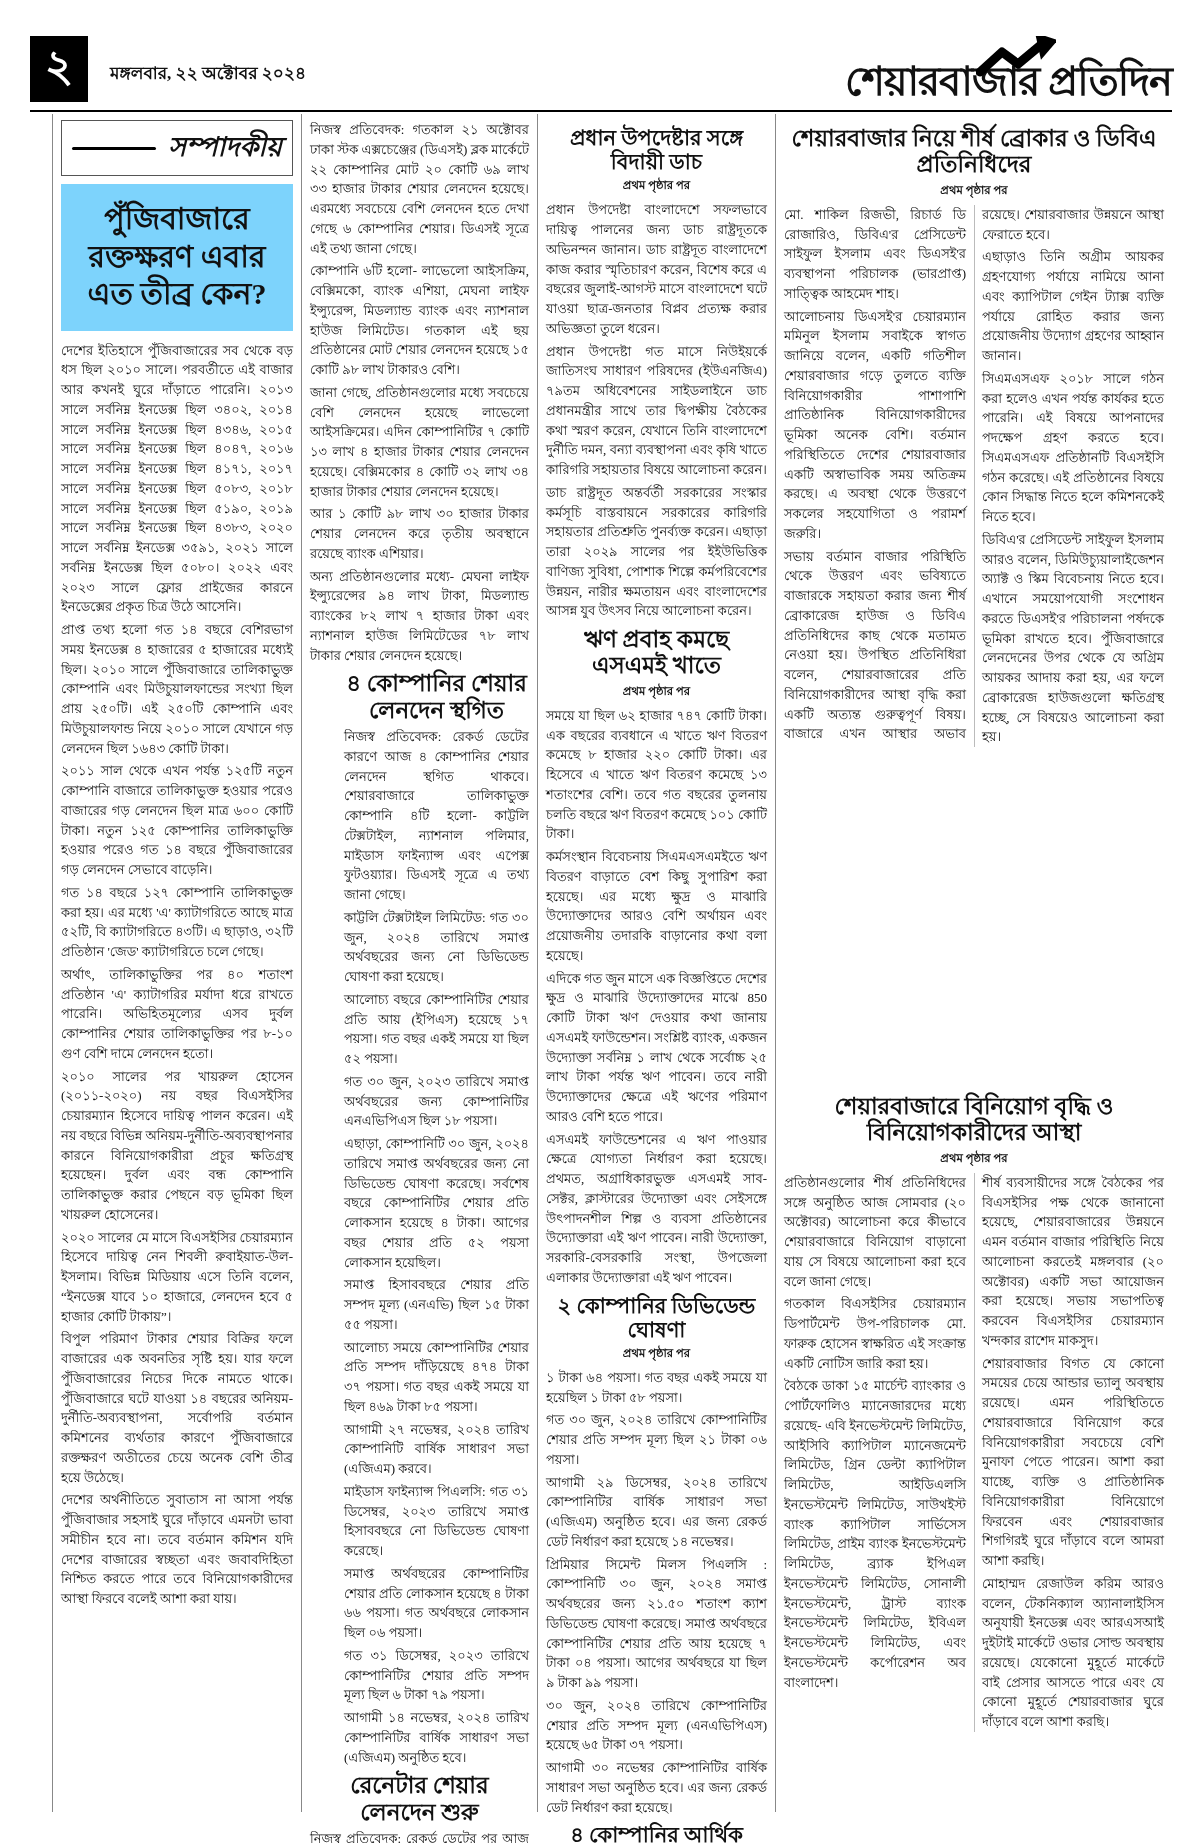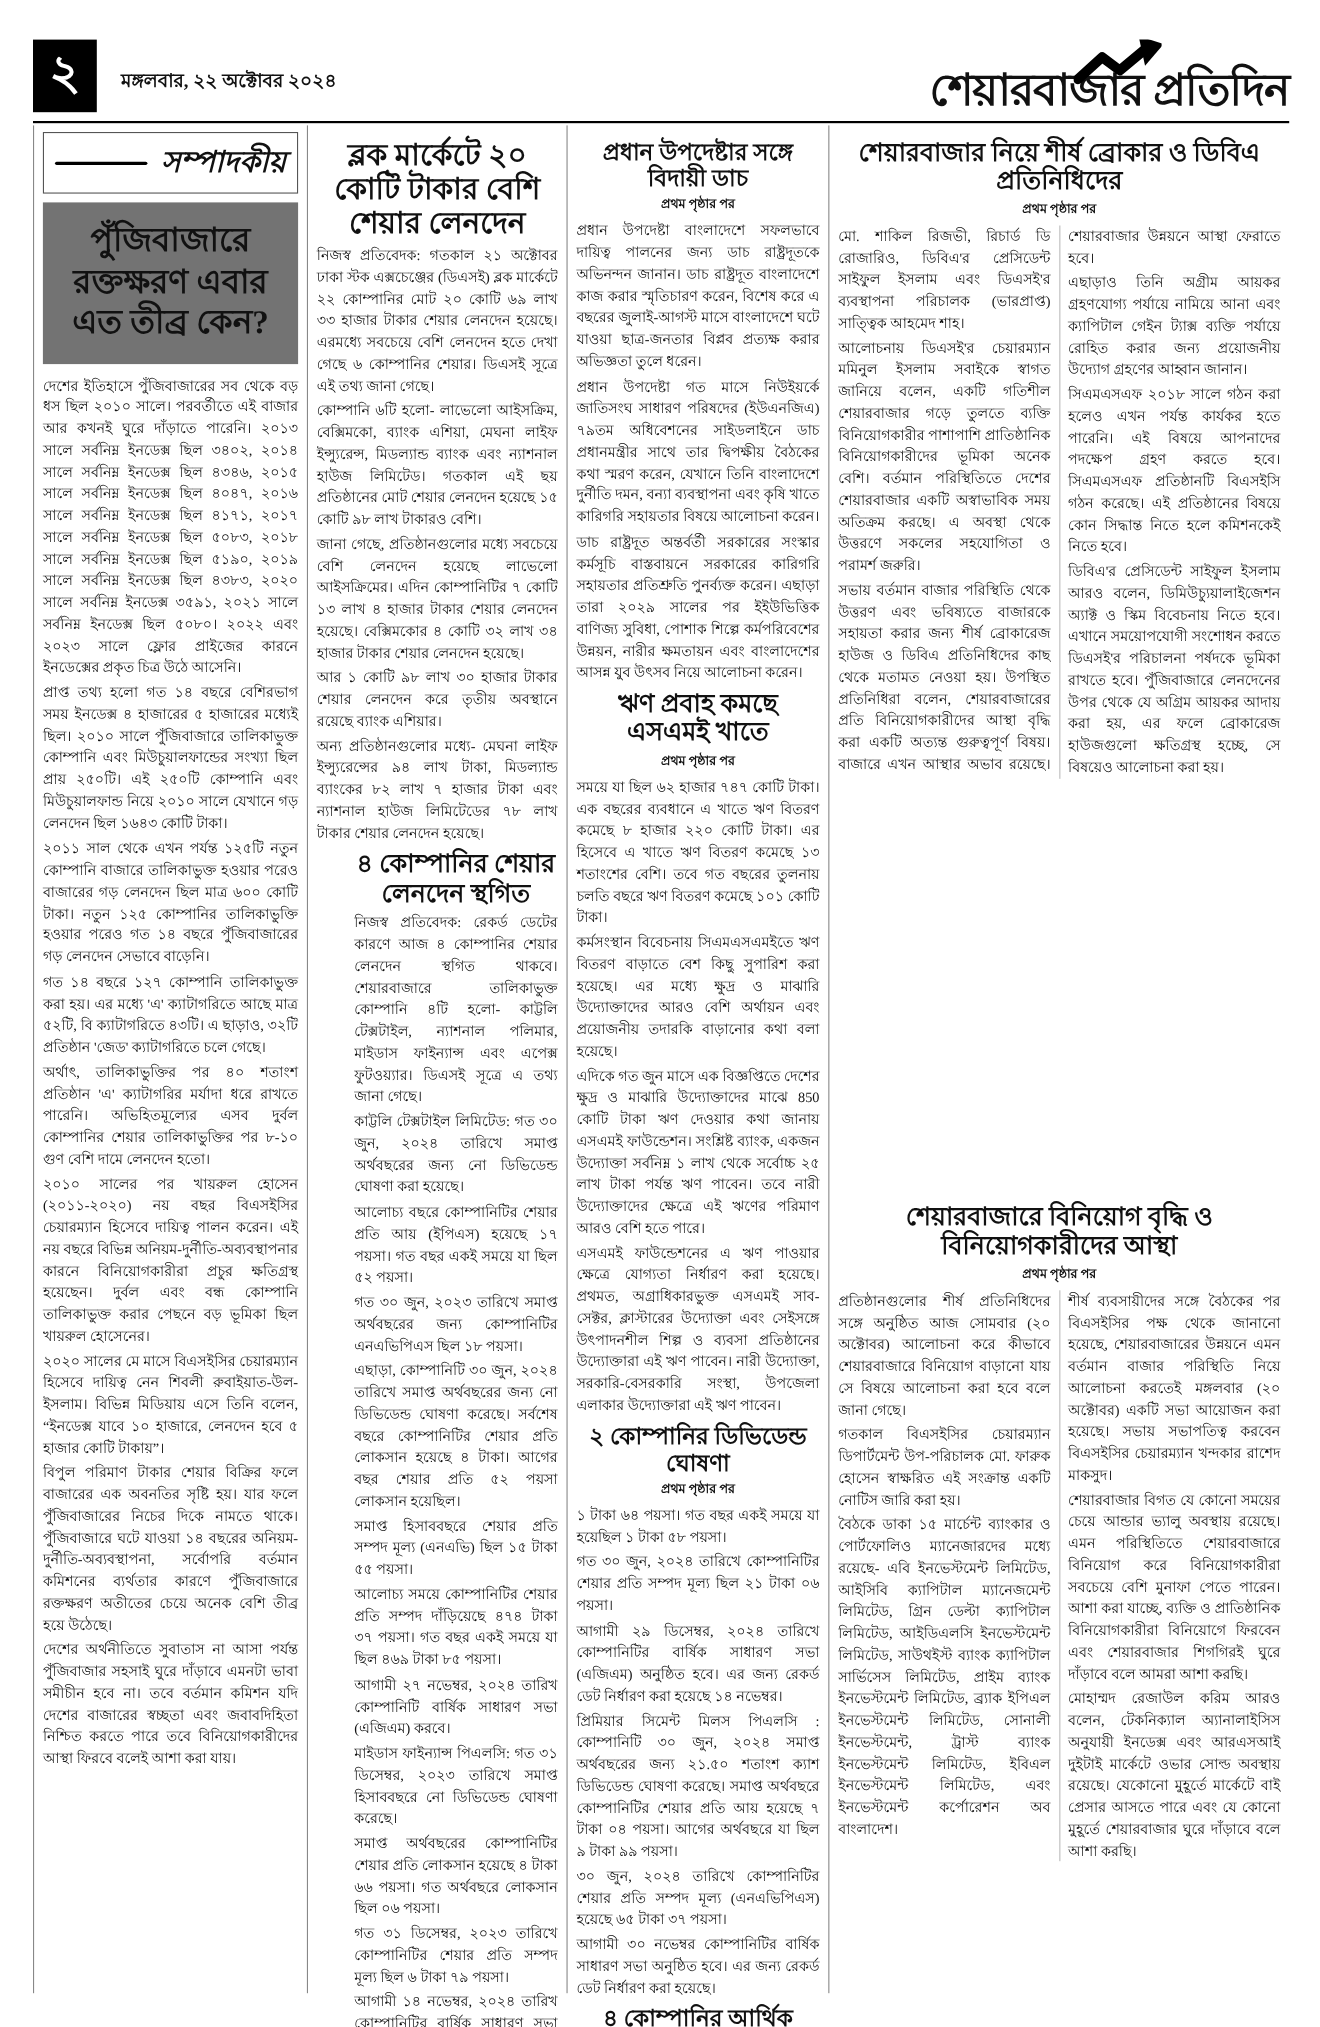--- a/index.html
+++ b/index.html
@@ -17,30 +17,30 @@
                 font-size:44px; font-weight:bold; margin-right:22px; }
   .hdr-date { font-size:17px; font-weight:bold; padding-bottom:14px; }
   .hdr-spacer { flex:1; }
   .logo { display:flex; align-items:flex-end; position:relative; }
   .logo-text { font-size:40px; font-weight:bold; letter-spacing:-1px; line-height:1; }
   .logo-arrow { position:absolute; right:116px; top:-26px; }
 
   
   .main { display:flex; align-items:stretch; height:1698px; margin-top:2px; }
   .col { padding:6px 8px 0 8px; }
-  .col-1 { width:250px; border-left:1px solid #888; border-right:1px solid #888; }
+  .col-1 { width:250px; border-left:1px solid #888; border-right:1px solid #888;margin-left:22px; }
   .col-2 { width:236px; border-right:1px solid #888; }
   .col-3 { width:238px; border-right:1px solid #888; }
   .col-r { width:418px; flex:1; }
 
   
   .ed-label-box { border:1px solid #555; height:56px; display:flex; align-items:center; padding:0 10px; margin-bottom:8px; }
   .ed-label-line { flex:1; height:3px; background:#000; margin-right:12px; border-radius:2px; }
   .ed-label-text { font-size:27px; font-weight:bold; font-style:italic; white-space:nowrap; }
-  .ed-headline-box { background:#737373; padding:16px 6px 18px 6px; text-align:center; margin-bottom:10px; }
+  .ed-headline-box { background:#7dd3fc; padding:16px 6px 18px 6px; text-align:center; margin-bottom:10px; }
   .ed-headline { font-size:30px; line-height:1.25; font-weight:bold; }
   .body-txt { font-size:13px; line-height:1.52; text-align:justify; }
   .body-txt p { margin-bottom:3px; }
 
   
   .article { margin-bottom:6px; }
   .art-h { font-weight:bold; text-align:center; line-height:1.15; margin:6px 0 3px 0; }
   .h-xl { font-size:27px; }
   .h-lg { font-size:23px; }
   .h-md { font-size:21px; }
@@ -96,21 +96,20 @@
           <p>অর্থাৎ, তালিকাভুক্তির পর ৪০ শতাংশ প্রতিষ্ঠান 'এ' ক্যাটাগরির মর্যাদা ধরে রাখতে পারেনি। অভিহিতমূল্যের এসব দুর্বল কোম্পানির শেয়ার তালিকাভুক্তির পর ৮-১০ গুণ বেশি দামে লেনদেন হতো।</p>
           <p>২০১০ সালের পর খায়রুল হোসেন (২০১১-২০২০) নয় বছর বিএসইসির চেয়ারম্যান হিসেবে দায়িত্ব পালন করেন। এই নয় বছরে বিভিন্ন অনিয়ম-দুর্নীতি-অব্যবস্থাপনার কারনে বিনিয়োগকারীরা প্রচুর ক্ষতিগ্রস্থ হয়েছেন। দুর্বল এবং বন্ধ কোম্পানি তালিকাভুক্ত করার পেছনে বড় ভূমিকা ছিল খায়রুল হোসেনের।</p>
           <p>২০২০ সালের মে মাসে বিএসইসির চেয়ারম্যান হিসেবে দায়িত্ব নেন শিবলী রুবাইয়াত-উল-ইসলাম। বিভিন্ন মিডিয়ায় এসে তিনি বলেন, “ইনডেক্স যাবে ১০ হাজারে, লেনদেন হবে ৫ হাজার কোটি টাকায়”।</p>
           <p>বিপুল পরিমাণ টাকার শেয়ার বিক্রির ফলে বাজারের এক অবনতির সৃষ্টি হয়। যার ফলে পুঁজিবাজারের নিচের দিকে নামতে থাকে। পুঁজিবাজারে ঘটে যাওয়া ১৪ বছরের অনিয়ম-দুর্নীতি-অব্যবস্থাপনা, সর্বোপরি বর্তমান কমিশনের ব্যর্থতার কারণে পুঁজিবাজারে রক্তক্ষরণ অতীতের চেয়ে অনেক বেশি তীব্র হয়ে উঠেছে।</p>
           <p>দেশের অর্থনীতিতে সুবাতাস না আসা পর্যন্ত পুঁজিবাজার সহসাই ঘুরে দাঁড়াবে এমনটা ভাবা সমীচীন হবে না। তবে বর্তমান কমিশন যদি দেশের বাজারের স্বচ্ছতা এবং জবাবদিহিতা নিশ্চিত করতে পারে তবে বিনিয়োগকারীদের আস্থা ফিরবে বলেই আশা করা যায়।</p>
         </div>
     </div>
 
     <div class="col col-2">
       <div class="article a-c2-1">
-        <div class="art-h h-xl">ব্লক মার্কেটে ২০ কোটি টাকার বেশি শেয়ার লেনদেন</div>
         <div class="body-txt">
             <p>নিজস্ব প্রতিবেদক: গতকাল ২১ অক্টোবর ঢাকা স্টক এক্সচেঞ্জের (ডিএসই) ব্লক মার্কেটে ২২ কোম্পানির মোট ২০ কোটি ৬৯ লাখ ৩৩ হাজার টাকার শেয়ার লেনদেন হয়েছে। এরমধ্যে সবচেয়ে বেশি লেনদেন হতে দেখা গেছে ৬ কোম্পানির শেয়ার। ডিএসই সূত্রে এই তথ্য জানা গেছে।</p>
             <p>কোম্পানি ৬টি হলো- লাভেলো আইসক্রিম, বেক্সিমকো, ব্যাংক এশিয়া, মেঘনা লাইফ ইন্স্যুরেন্স, মিডল্যান্ড ব্যাংক এবং ন্যাশনাল হাউজ লিমিটেড। গতকাল এই ছয় প্রতিষ্ঠানের মোট শেয়ার লেনদেন হয়েছে ১৫ কোটি ৯৮ লাখ টাকারও বেশি।</p>
             <p>জানা গেছে, প্রতিষ্ঠানগুলোর মধ্যে সবচেয়ে বেশি লেনদেন হয়েছে লাভেলো আইসক্রিমের। এদিন কোম্পানিটির ৭ কোটি ১৩ লাখ ৪ হাজার টাকার শেয়ার লেনদেন হয়েছে। বেক্সিমকোর ৪ কোটি ৩২ লাখ ৩৪ হাজার টাকার শেয়ার লেনদেন হয়েছে।</p>
             <p>আর ১ কোটি ৯৮ লাখ ৩০ হাজার টাকার শেয়ার লেনদেন করে তৃতীয় অবস্থানে রয়েছে ব্যাংক এশিয়ার।</p>
             <p>অন্য প্রতিষ্ঠানগুলোর মধ্যে- মেঘনা লাইফ ইন্স্যুরেন্সের ৯৪ লাখ টাকা, মিডল্যান্ড ব্যাংকের ৮২ লাখ ৭ হাজার টাকা এবং ন্যাশনাল হাউজ লিমিটেডের ৭৮ লাখ টাকার শেয়ার লেনদেন হয়েছে।</p>
           </div>
       </div>
       <div class="article a-c2-2">
         <div class="art-h h-lg">৪ কোম্পানির শেয়ার লেনদেন স্থগিত</div>

